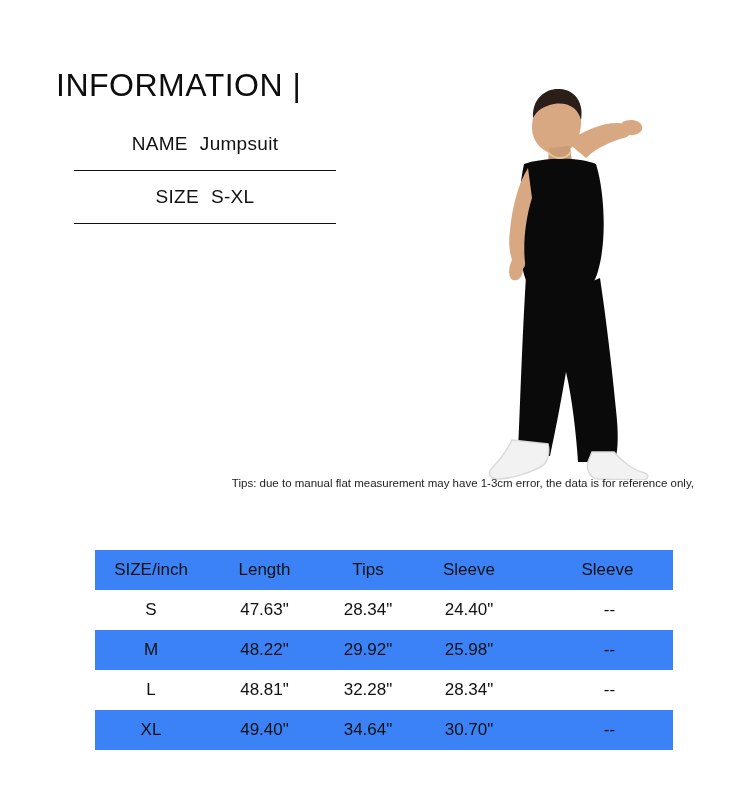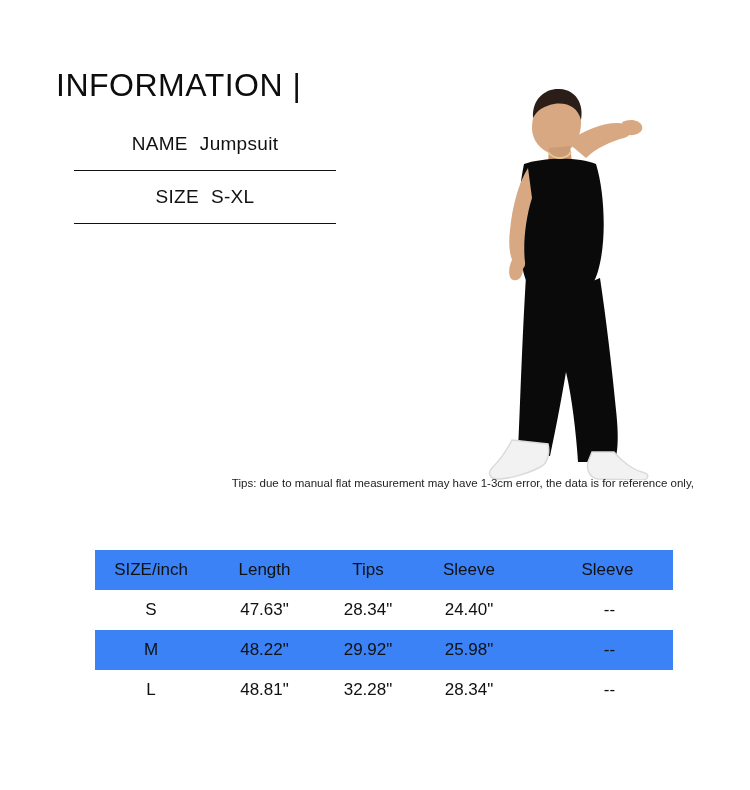--- a/index.html
+++ b/index.html
@@ -196,16 +196,23 @@
         <td class="col-waist">25.98"</td>
         <td class="col-slv">--</td>
       </tr>
       <tr class="plain">
         <td class="col-size">L</td>
         <td class="col-len">48.81"</td>
         <td class="col-bust">32.28"</td>
         <td class="col-waist">28.34"</td>
         <td class="col-slv">--</td>
       </tr>
+      <tr class="shaded">
+        <td class="col-size">XL</td>
+        <td class="col-len">49.40"</td>
+        <td class="col-bust">34.64"</td>
+        <td class="col-waist">30.70"</td>
+        <td class="col-slv">--</td>
+      </tr>
     </tbody>
   </table>
 
 </div>
 
 </body></html>

